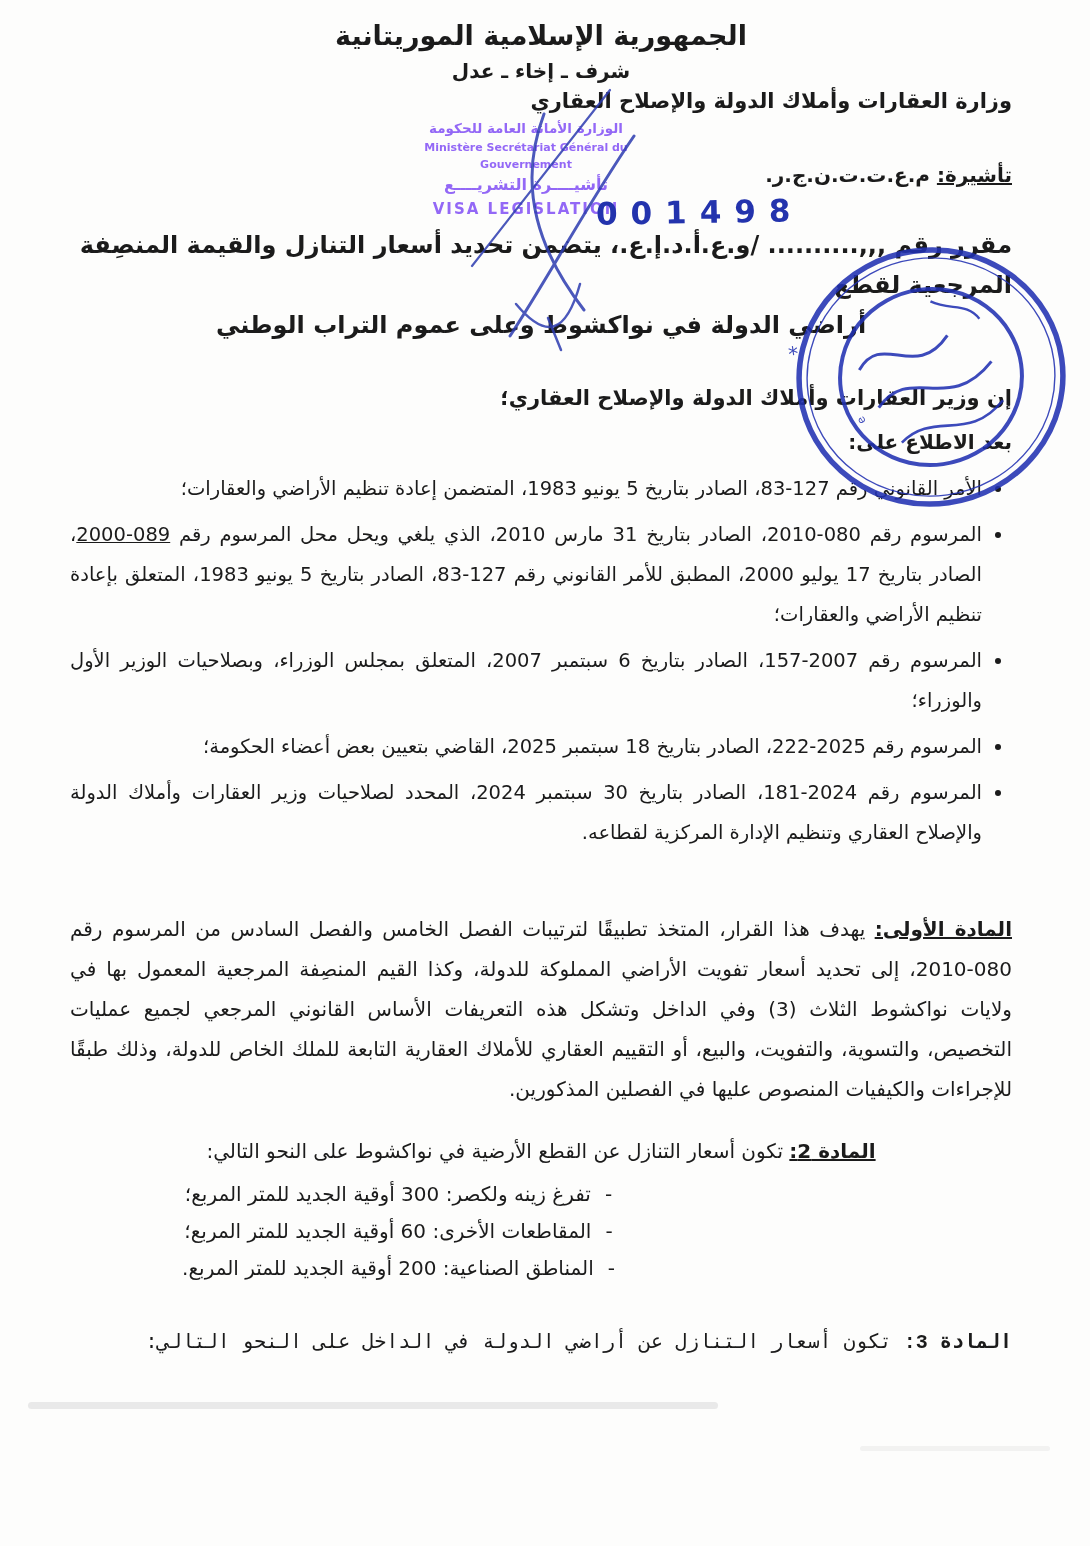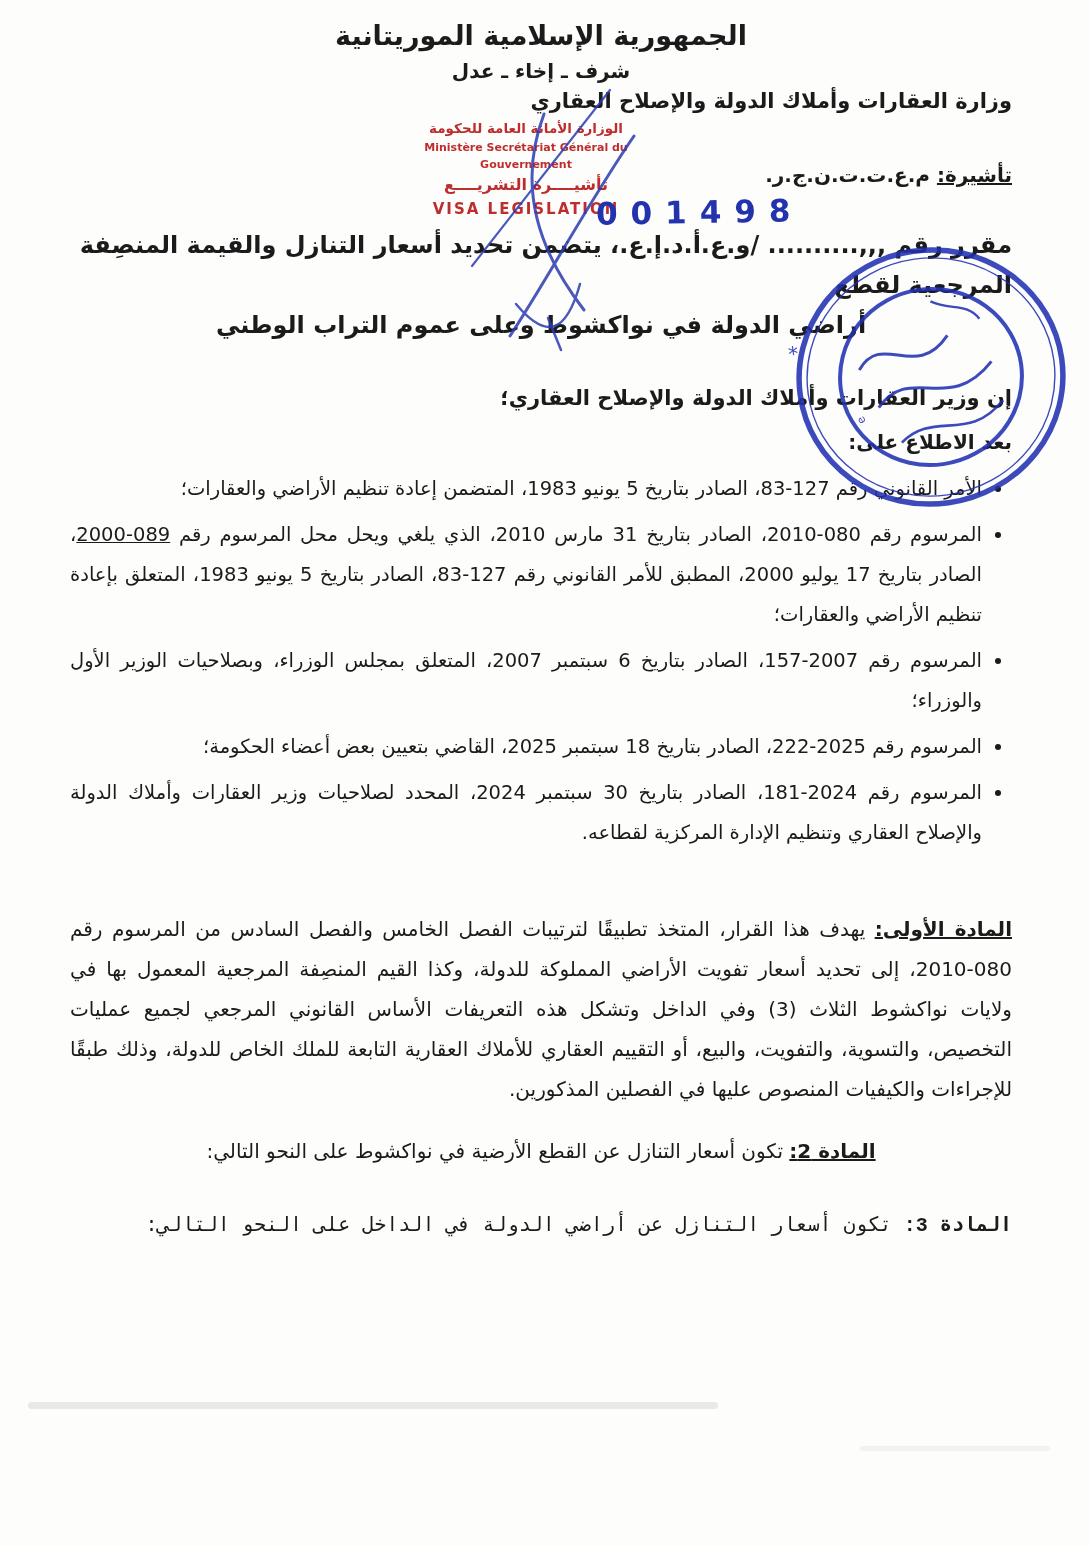--- a/index.html
+++ b/index.html
@@ -28,21 +28,21 @@
   .art-label{font-weight:bold;text-decoration:underline;}
   .art-label-nd{font-weight:bold;}
   .art2{margin-top:23px;font-size:20px;line-height:38px;text-align:center;}
   .dash-list{margin:6px 285px 0 0;font-size:20px;line-height:37px;}
   .dash-list .di::before{content:"-";margin-left:14px;}
   .art3{font-size:20px;line-height:38px;margin-top:37px;text-align:right;font-family:Liberation Mono, monospace;}
 
   
   .visa-stamp{
     position:absolute;left:388px;top:118px;width:276px;text-align:center;
-    color:#b91c1c;opacity:.92;line-height:1.55;pointer-events:none;
+    color:#8b5cf6;opacity:.92;line-height:1.55;pointer-events:none;
   }
   .visa-stamp .s1{font-size:13.5px;font-weight:bold;}
   .visa-stamp .s2{font-size:11px;font-weight:bold;}
   .visa-stamp .s3{font-size:16px;font-weight:bold;}
   .visa-stamp .s4{font-size:15px;font-weight:bold;letter-spacing:2px;}
   .serial{
     position:absolute;left:596px;top:194px;
     font-size:31px;font-weight:bold;color:#2333ad;letter-spacing:13px;
     transform:rotate(-1deg);
   }
@@ -81,20 +81,25 @@
     <li>المرسوم رقم 2024-181، الصادر بتاريخ 30 سبتمبر 2024، المحدد لصلاحيات وزير العقارات وأملاك الدولة والإصلاح العقاري وتنظيم الإدارة المركزية لقطاعه.</li>
   </ul>
 
 
   <div class="article">
     <span class="art-label">المادة الأولى:</span><span> يهدف هذا القرار، المتخذ تطبيقًا لترتيبات الفصل الخامس والفصل السادس من المرسوم رقم 080-2010، إلى تحديد أسعار تفويت الأراضي المملوكة للدولة، وكذا القيم المنصِفة المرجعية المعمول بها في ولايات نواكشوط الثلاث (3) وفي الداخل وتشكل هذه التعريفات الأساس القانوني المرجعي لجميع عمليات التخصيص، والتسوية، والتفويت، والبيع، أو التقييم العقاري للأملاك العقارية التابعة للملك الخاص للدولة، وذلك طبقًا للإجراءات والكيفيات المنصوص عليها في الفصلين المذكورين.</span>
   </div>
 
   <div class="art2">
     <span class="art-label">المادة 2:</span><span> تكون أسعار التنازل عن القطع الأرضية في نواكشوط على النحو التالي:</span>
+    <div class="dash-list">
+      <div class="di">تفرغ زينه ولكصر: 300 أوقية الجديد للمتر المربع؛</div>
+      <div class="di">المقاطعات الأخرى: 60 أوقية الجديد للمتر المربع؛</div>
+      <div class="di">المناطق الصناعية: 200 أوقية الجديد للمتر المربع.</div>
+    </div>
   </div>
 
   <div class="art3">
     <span class="art-label-nd">المادة 3:</span><span> تكون أسعار التنازل عن أراضي الدولة في الداخل على النحو التالي:</span>
   </div>
 
 </div>
 
 <div class="visa-stamp" dir="rtl">
   <div class="s1">الوزارة الأمانة العامة للحكومة</div>

